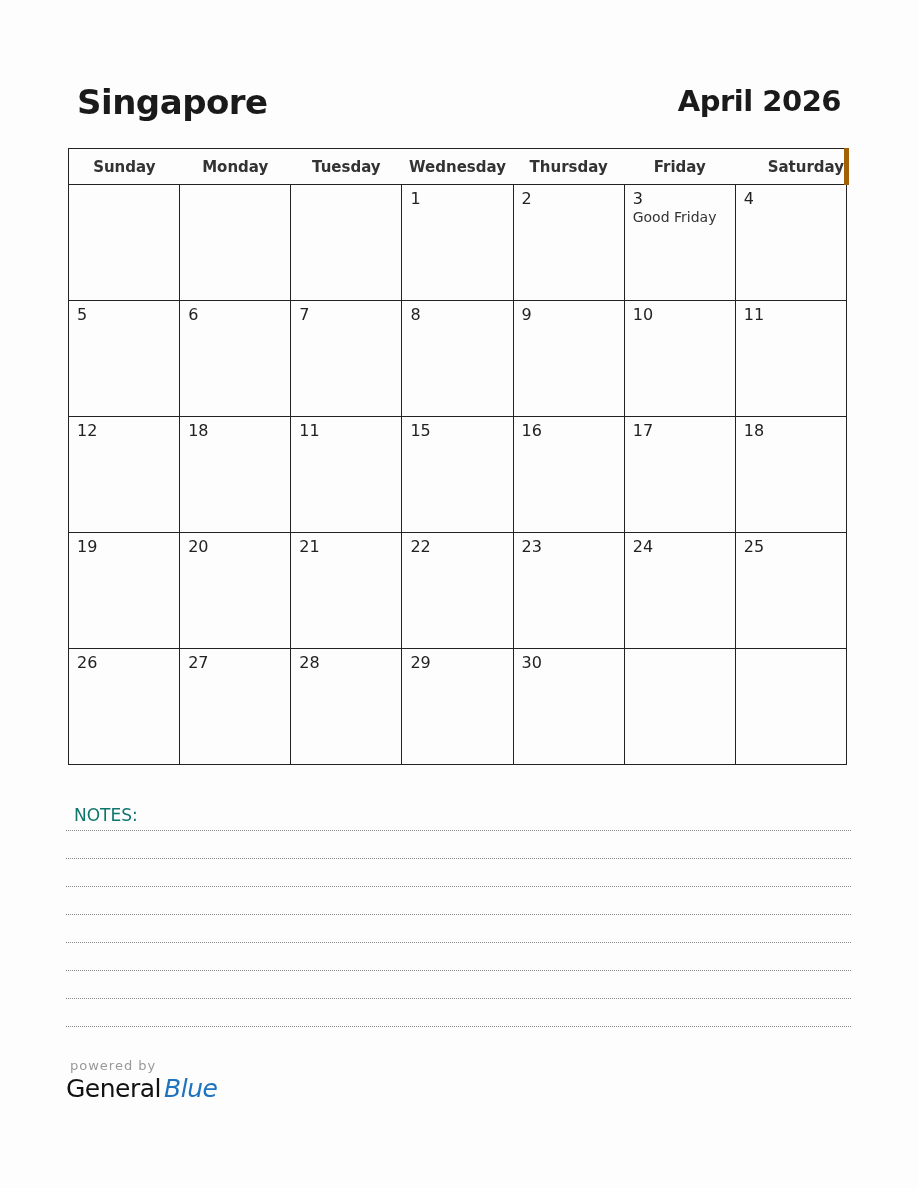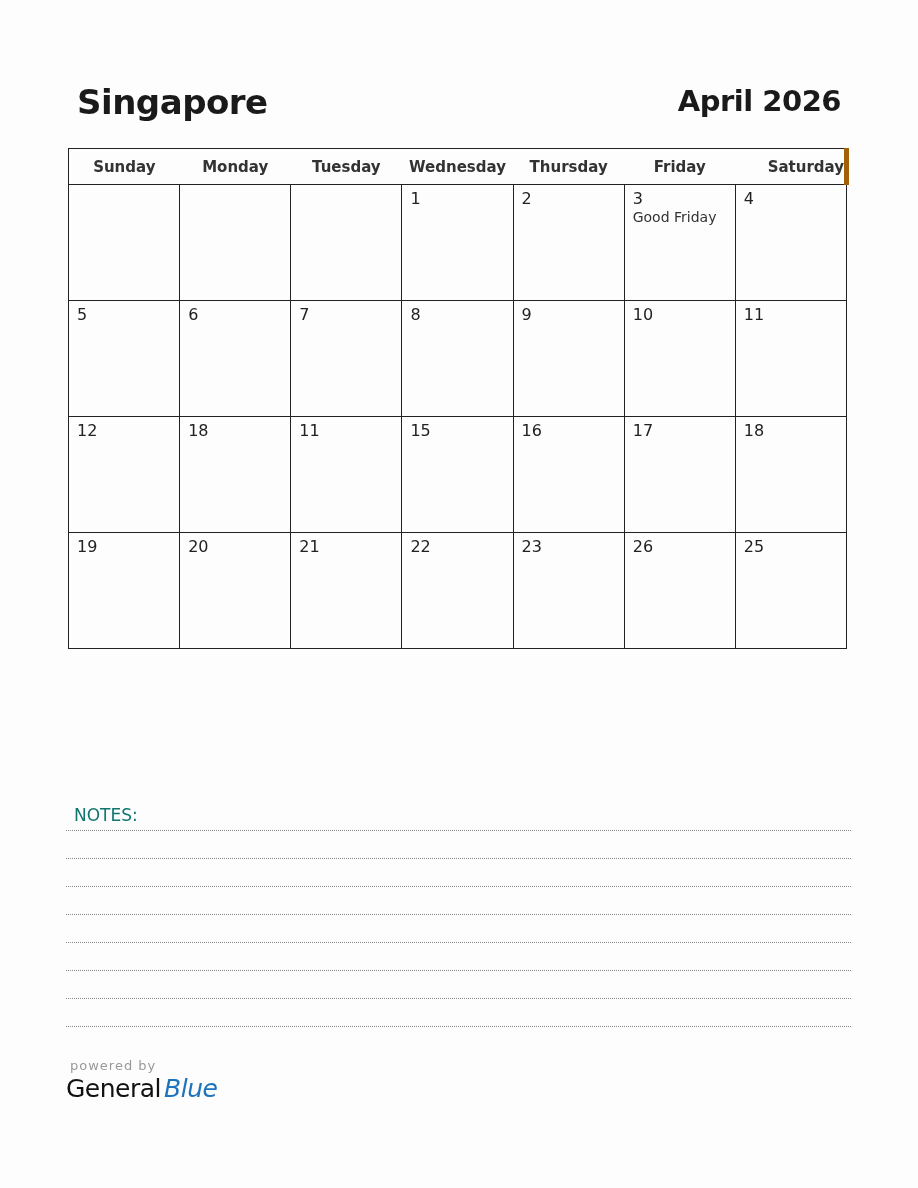--- a/index.html
+++ b/index.html
@@ -132,24 +132,47 @@
         <td>
           <span class="daynum">21</span>
         </td>
         <td>
           <span class="daynum">22</span>
         </td>
         <td>
           <span class="daynum">23</span>
         </td>
         <td>
+          <span class="daynum">24</span>
+        </td>
+        <td>
+          <span class="daynum">25</span>
+        </td>
+      </tr>
+      <tr>
+        <td>
           <span class="daynum">26</span>
         </td>
         <td>
-          <span class="daynum">25</span>
+          <span class="daynum">27</span>
+        </td>
+        <td>
+          <span class="daynum">28</span>
+        </td>
+        <td>
+          <span class="daynum">29</span>
+        </td>
+        <td>
+          <span class="daynum">30</span>
+        </td>
+        <td>
+          <span class="daynum"></span>
+        </td>
+        <td>
+          <span class="daynum"></span>
         </td>
       </tr>
     </tbody>
 </table>
 
 <div class="notes-label">NOTES:</div>
 <div id="notes-lines">
     <div class="note-line" style="top: 830px;"></div>
     <div class="note-line" style="top: 858px;"></div>
     <div class="note-line" style="top: 886px;"></div>

